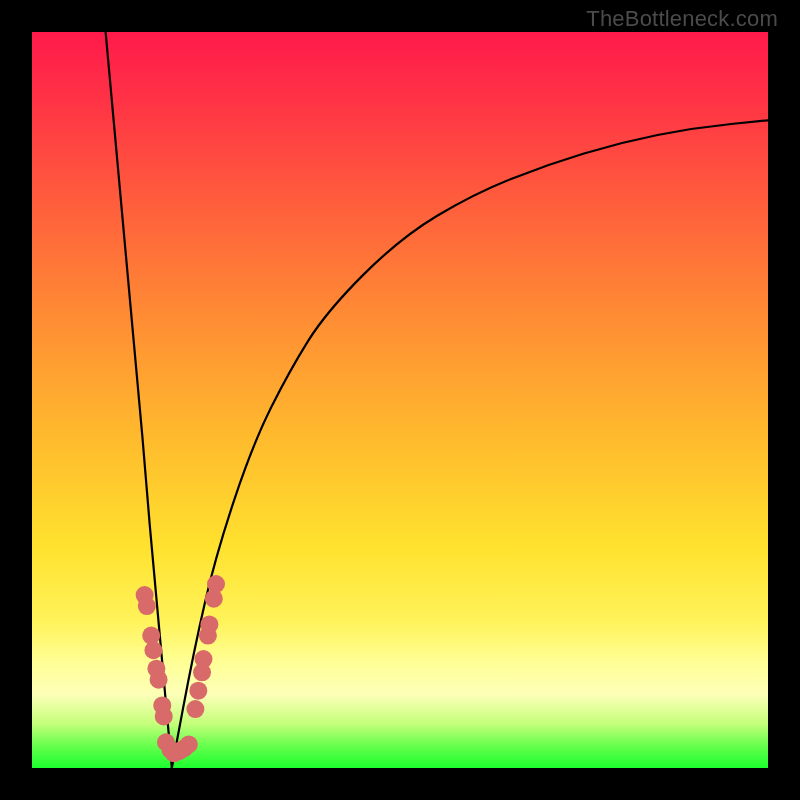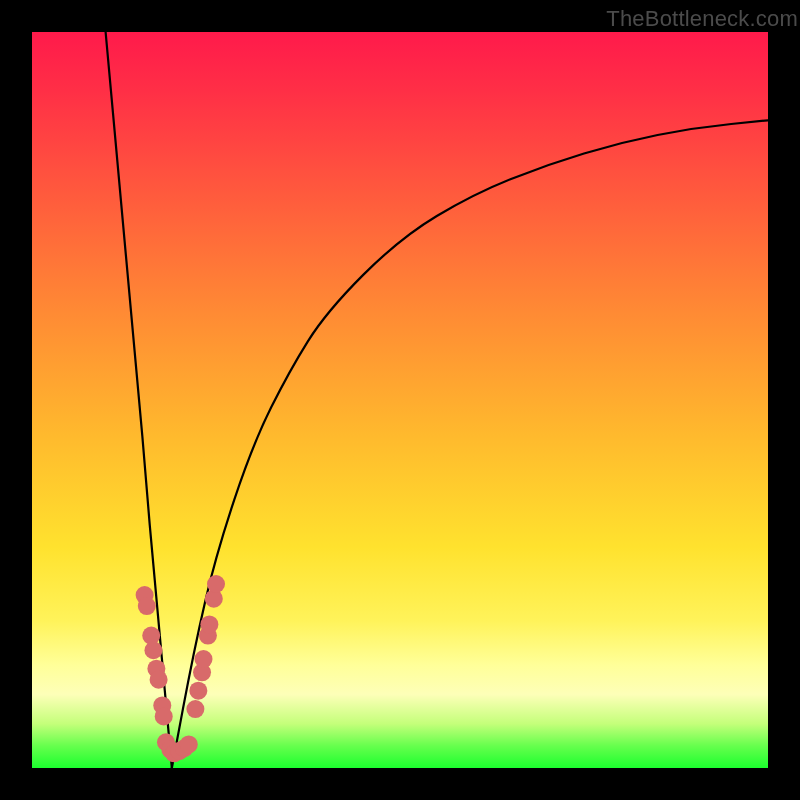--- a/index.html
+++ b/index.html
@@ -36,21 +36,21 @@
       #ffff99 86%,
       #fdffb8 90%,
       #c4ff7a 94%,
       #66ff4d 97%,
       #1cff2e 100%
     );
   }
   .watermark {
     position: absolute;
     top: 6px;
-    right: 2px;
+    right: 22px;
     color: #4b4b4b;
     font-size: 22px;
     font-weight: 500;
     letter-spacing: 0.2px;
     user-select: none;
     text-align: center;
   }
   svg.curves {
     position: absolute;
     left: 0;

